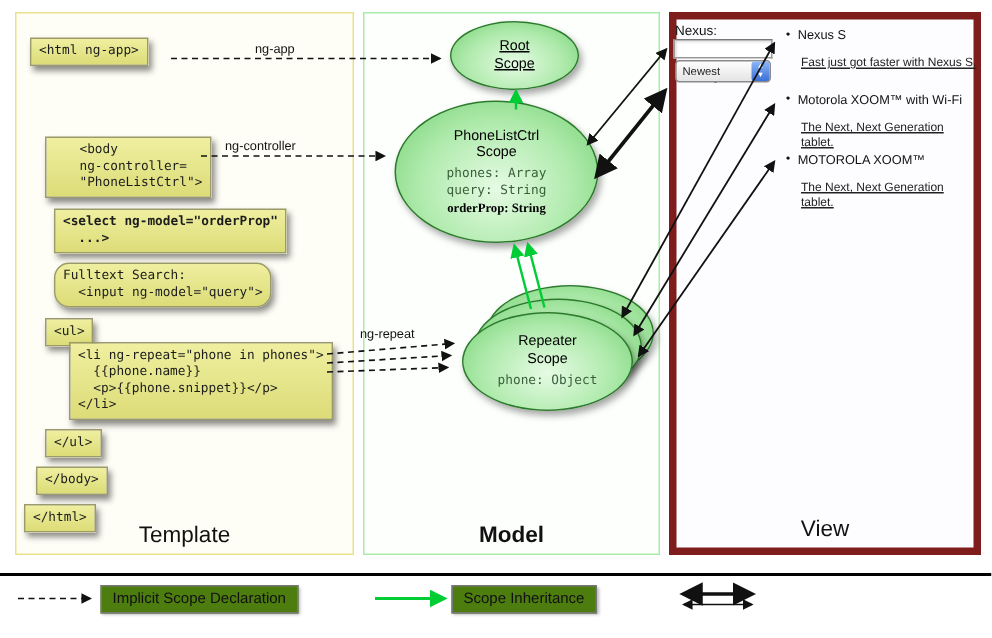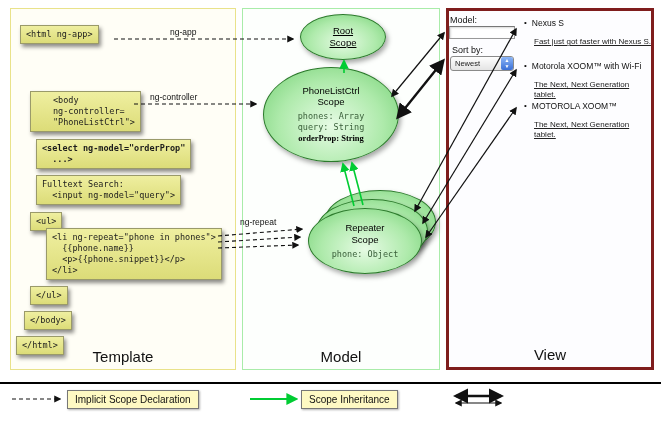--- a/index.html
+++ b/index.html
@@ -1,22 +1,22 @@
 <!DOCTYPE html>
 <html><head>
 <meta charset="utf-8">
 <style>
   * { margin:0; padding:0; box-sizing:border-box; }
   body { background:#fff; font-family:"Liberation Sans", sans-serif; }
   #stage { position:relative; width:661px; height:425px; background:#fff; overflow:hidden; }
 
   .panel { position:absolute; top:8px; height:362px; background:#fff; }
   #panel-template { left:10px;  width:226px; border:1px solid #e9e28a; background:#fffef6; }
-  #panel-model    { left:242px; width:198px; border:1px solid #a9eca9; background:#fdfffd; }
-  #panel-view     { left:446px; width:208px; border:3px solid #7f1d1d; background:#fdfdff; }
+  #panel-model    { left:242px; width:198px; border:1px solid #a9eca9; background:#fdfffd;font-weight:bold; }
+  #panel-view     { left:446px; width:208px; border:5px solid #7f1d1d; background:#fdfdff; }
   .panel-label { position:absolute; bottom:4px; left:0; width:100%; text-align:center;
                  font-size:15px; color:#111; }
 
   .code-box { position:absolute; background:linear-gradient(180deg,#efefa0,#dcdc78);
               border:1px solid #9a9a6a; box-shadow:2px 3px 4px rgba(0,0,0,.45);
               padding:3px 5px; font-family:"DejaVu Sans Mono", monospace;
               font-size:8.5px; line-height:1.3; color:#1c1c1c; white-space:pre; z-index:3; }
   .code-box.bold { font-weight:bold; }
 
   .arrow-label { position:absolute; font-family:Liberation Sans, sans-serif;
@@ -30,40 +30,40 @@
   .scope-title { font-size:9.5px; color:#000; white-space:pre-line; line-height:1.25; }
   .scope-props { font-family:"DejaVu Sans Mono", monospace; font-size:8.5px;
                  color:#3a5f3a; white-space:pre-line; line-height:1.3; margin-top:3px; }
   .scope-prop-bold { font-family:Liberation Serif, serif; font-size:8.5px;
                      color:#000; font-weight:bold; line-height:1.3; }
 
   .view-text { position:absolute; font-size:9px; color:#111; }
   #search-input { position:absolute; left:449px; top:26px; width:66px; height:13px;
                   border:1px solid #999; border-top-color:#777; background:#fff;
                   box-shadow:inset 1px 1px 2px rgba(0,0,0,.15); z-index:3; }
-  #sort-select { position:absolute; left:450px; top:56px; width:64px; height:15px;
+  #sort-select { position:absolute; left:450px; top:40px; width:64px; height:15px;
                  border:1px solid #8a8a8a; border-radius:3px;
                  background:linear-gradient(180deg,#fefefe,#e4e4e4);
                  display:flex; align-items:center; justify-content:space-between;
                  font-size:7.5px; color:#222; padding-left:4px; z-index:3; }
   .select-arrows { width:12px; height:13px; border-radius:2px;
                    background:linear-gradient(180deg,#8cb6f7,#3a6fd6);
                    color:#fff; font-size:5px; line-height:1.1;
                    display:flex; flex-direction:column; align-items:center; justify-content:center; }
 
   .view-item { position:absolute; left:524px; width:128px; }
   .vi-title { font-size:8.5px; color:#111; display:flex; gap:5px; align-items:flex-start; }
   .vi-bullet { font-size:8px; line-height:1.2; }
   .vi-desc { font-size:8px; color:#222; margin-left:10px; margin-top:9px; line-height:1.2;text-decoration:underline; }
 
   #arrow-layer { position:absolute; left:0; top:0; width:661px; height:425px;
                  pointer-events:none; z-index:5; }
 
   #legend-rule { position:absolute; left:0; top:382px; width:661px; height:2px; background:#000; }
-  .legend-box { position:absolute; top:390px; border:1px solid #777; background:#fef9c3;
+  .legend-box { position:absolute; top:390px; border:1px solid #777; background:#4d7c0f;
                 box-shadow:1px 1px 2px rgba(0,0,0,.3); font-size:10px; color:#111;
                 padding:3px 7px; white-space:nowrap; }
 </style>
 </head>
 <body>
 
 <div id="stage">
 
   <div class="panel" id="panel-template">
     <div class="panel-label">Template</div>
@@ -74,21 +74,21 @@
   <div class="panel" id="panel-view">
     <div class="panel-label">View</div>
   </div>
 
   <div class="code-box" style="left:20px; top:25px;">&lt;html ng-app&gt;</div>
   <div class="code-box" style="left:30px; top:91px;padding-left:22px;">&lt;body
 ng-controller=
 "PhoneListCtrl"&gt;</div>
   <div class="code-box bold" style="left:36px; top:139px;">&lt;select ng-model="orderProp"
   ...&gt;</div>
-  <div class="code-box" style="left:36px; top:175px;">Fulltext Search:
+  <div class="code-box" style="left:36px; top:175px;border-radius:10px;">Fulltext Search:
   &lt;input ng-model="query"&gt;</div>
   <div class="code-box" style="left:30px; top:212px;">&lt;ul&gt;</div>
   <div class="code-box" style="left:46px; top:228px;">&lt;li ng-repeat="phone in phones"&gt;
   {{phone.name}}
   &lt;p&gt;{{phone.snippet}}&lt;/p&gt;
 &lt;/li&gt;</div>
   <div class="code-box" style="left:30px; top:286px;">&lt;/ul&gt;</div>
   <div class="code-box" style="left:24px; top:311px;">&lt;/body&gt;</div>
   <div class="code-box" style="left:16px; top:336px;">&lt;/html&gt;</div>
 
@@ -110,21 +110,21 @@
   </div>
 
   <div class="scope" style="left:324px; top:190px; width:112px; height:64px;"></div>
   <div class="scope" style="left:316px; top:199px; width:112px; height:64px;"></div>
   <div class="scope" style="left:308px; top:208px; width:114px; height:66px;">
     <div class="scope-title">Repeater
 Scope</div>
     <div class="scope-props">phone: Object</div>
   </div>
 
-  <div class="view-text" style="left:450px; top:15px;">Model:</div>
+  <div class="view-text" style="left:450px; top:15px;">Nexus:</div>
   <input id="search-input" type="text" style="">
   <div class="view-text" style="left:452px; top:45px;">Sort by:</div>
   <div id="sort-select">
     <span>Newest</span>
     <span class="select-arrows">
         <span>▲</span>
         <span>▼</span>
       </span>
   </div>
 

